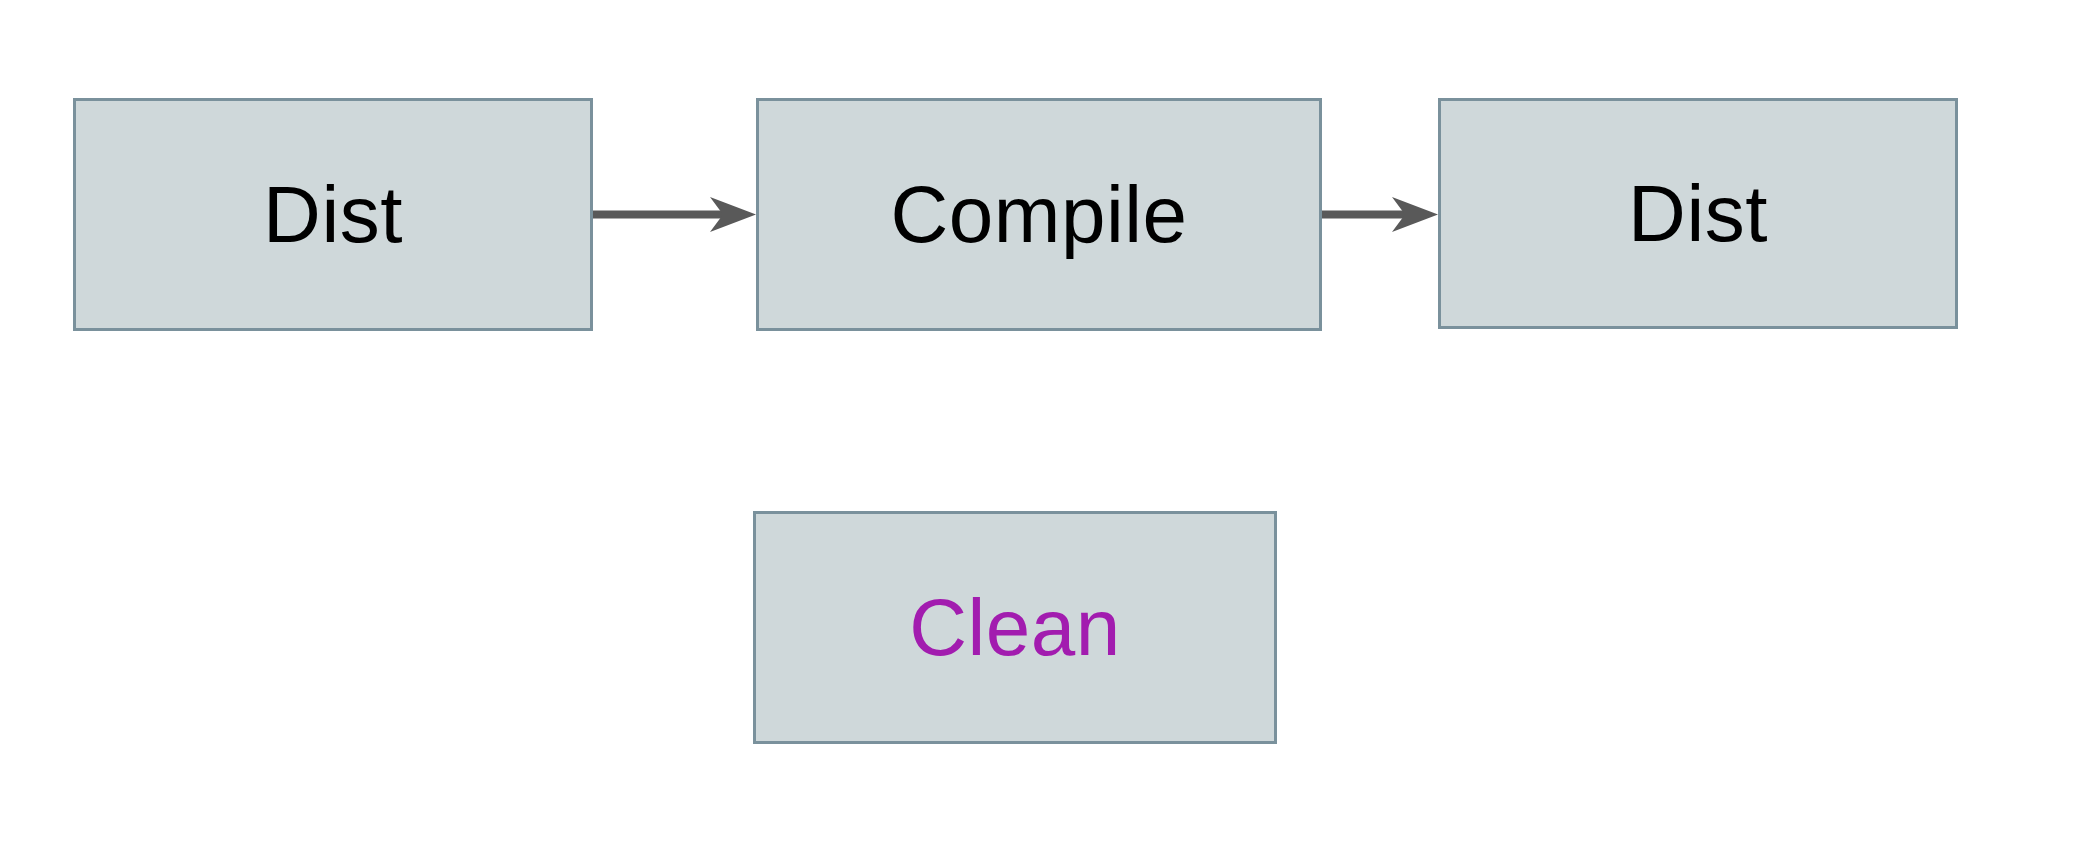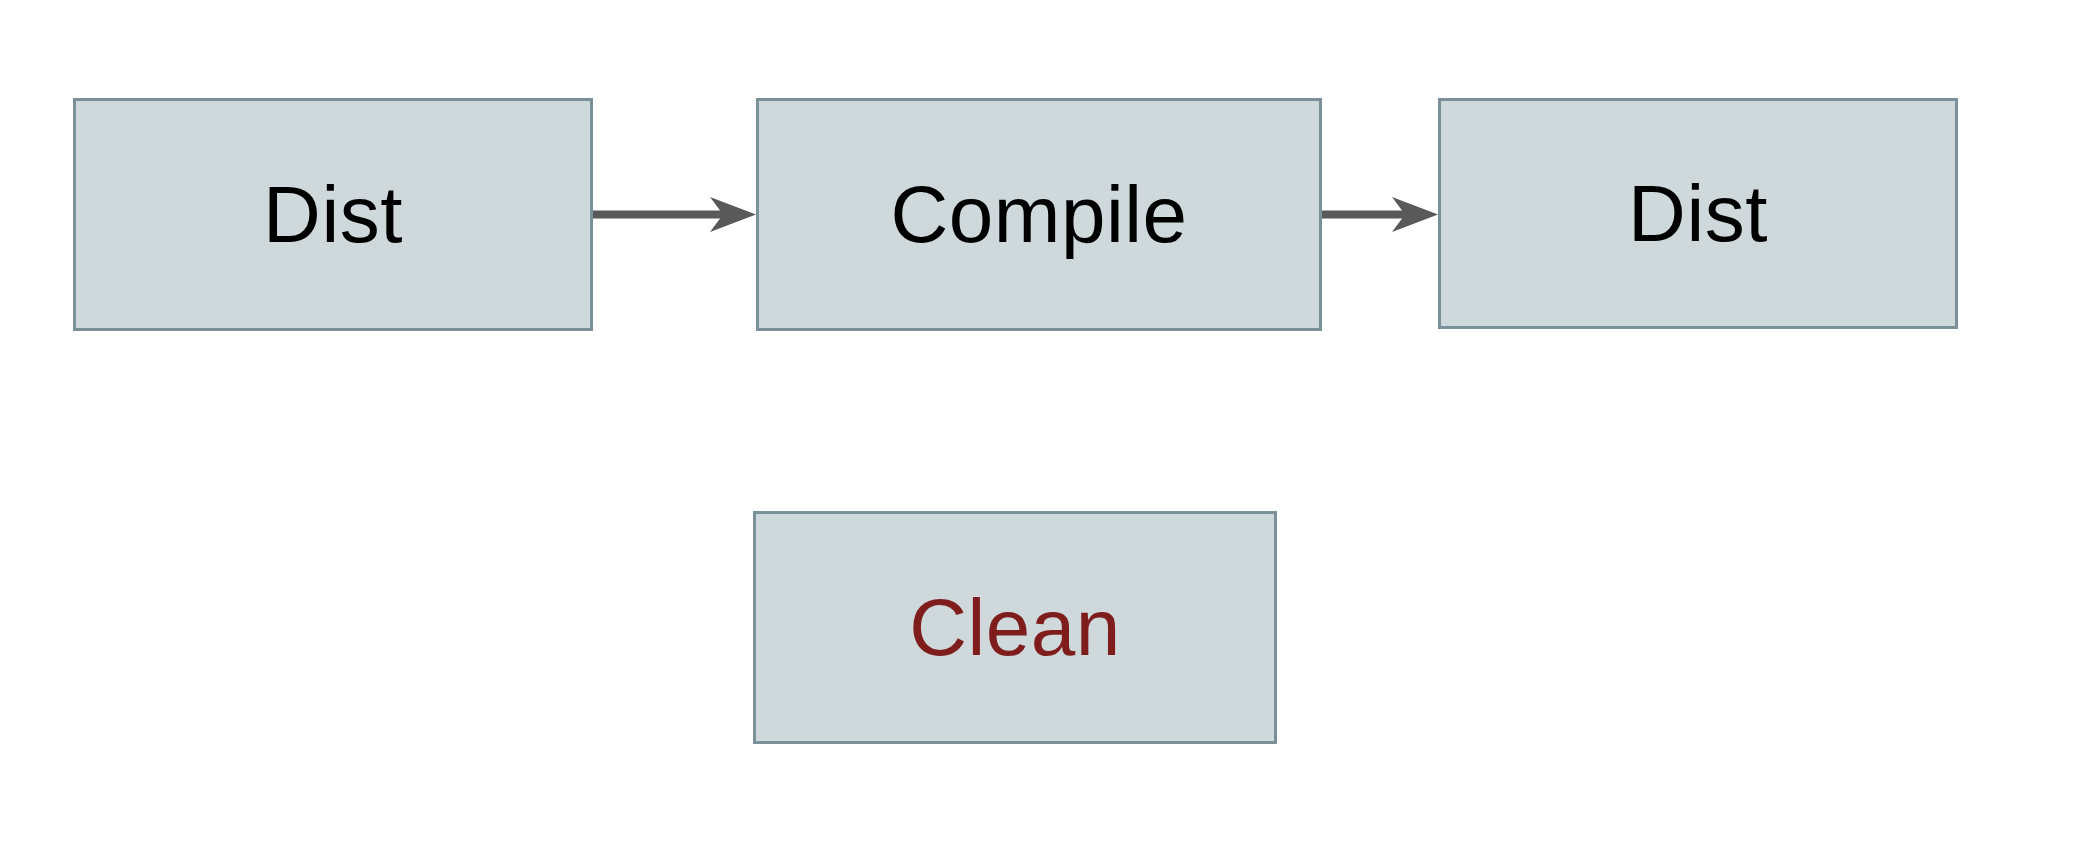--- a/index.html
+++ b/index.html
@@ -53,16 +53,16 @@
       <div class="node" style="left: 73px; top: 98px; width: 520px; height: 233px; background: rgb(207, 216, 218); border-color: rgb(122, 145, 156);">
     <span class="node-label" style="color: rgb(0, 0, 0);">Dist</span>
   </div>
       <div class="node" style="left: 756px; top: 98px; width: 566px; height: 233px; background: rgb(207, 216, 218); border-color: rgb(122, 145, 156);">
     <span class="node-label" style="color: rgb(0, 0, 0);">Compile</span>
   </div>
       <div class="node" style="left: 1438px; top: 98px; width: 520px; height: 231px; background: rgb(207, 216, 218); border-color: rgb(122, 145, 156);">
     <span class="node-label" style="color: rgb(0, 0, 0);">Dist</span>
   </div>
       <div class="node" style="left: 753px; top: 511px; width: 524px; height: 233px; background: rgb(207, 216, 218); border-color: rgb(122, 145, 156);">
-    <span class="node-label" style="color: #7f1d1d; text-align: right;">Clean</span>
+    <span class="node-label" style="color: #a21caf; text-align: right;">Clean</span>
   </div>
     </div>
 </div>
 
 </body></html>

